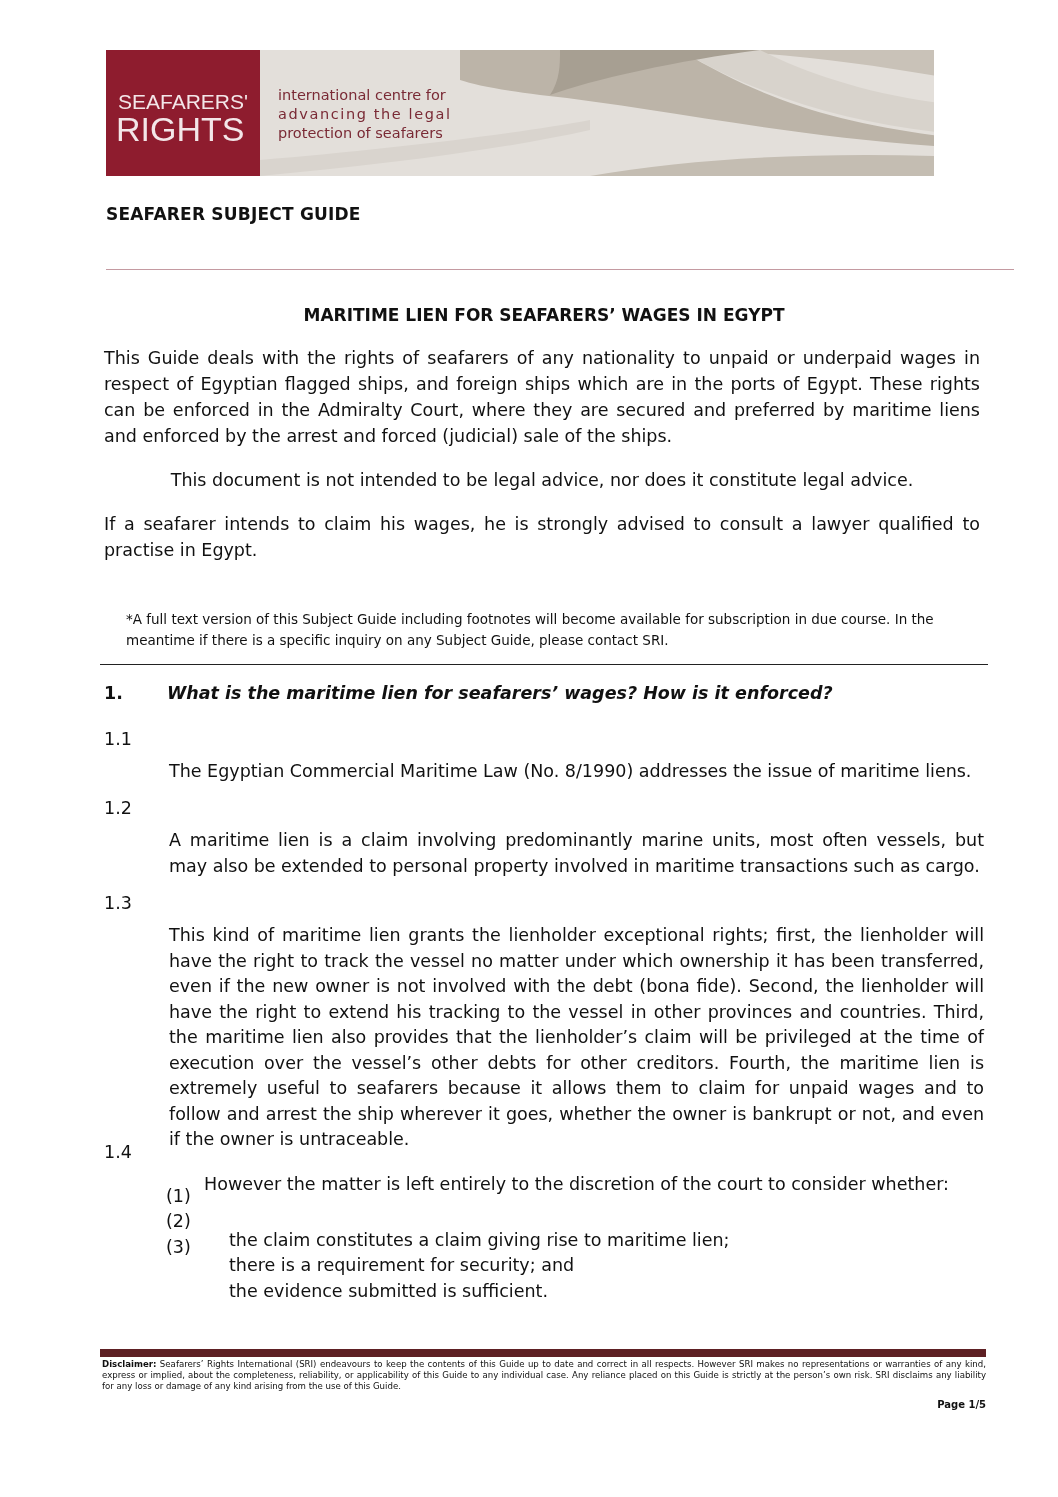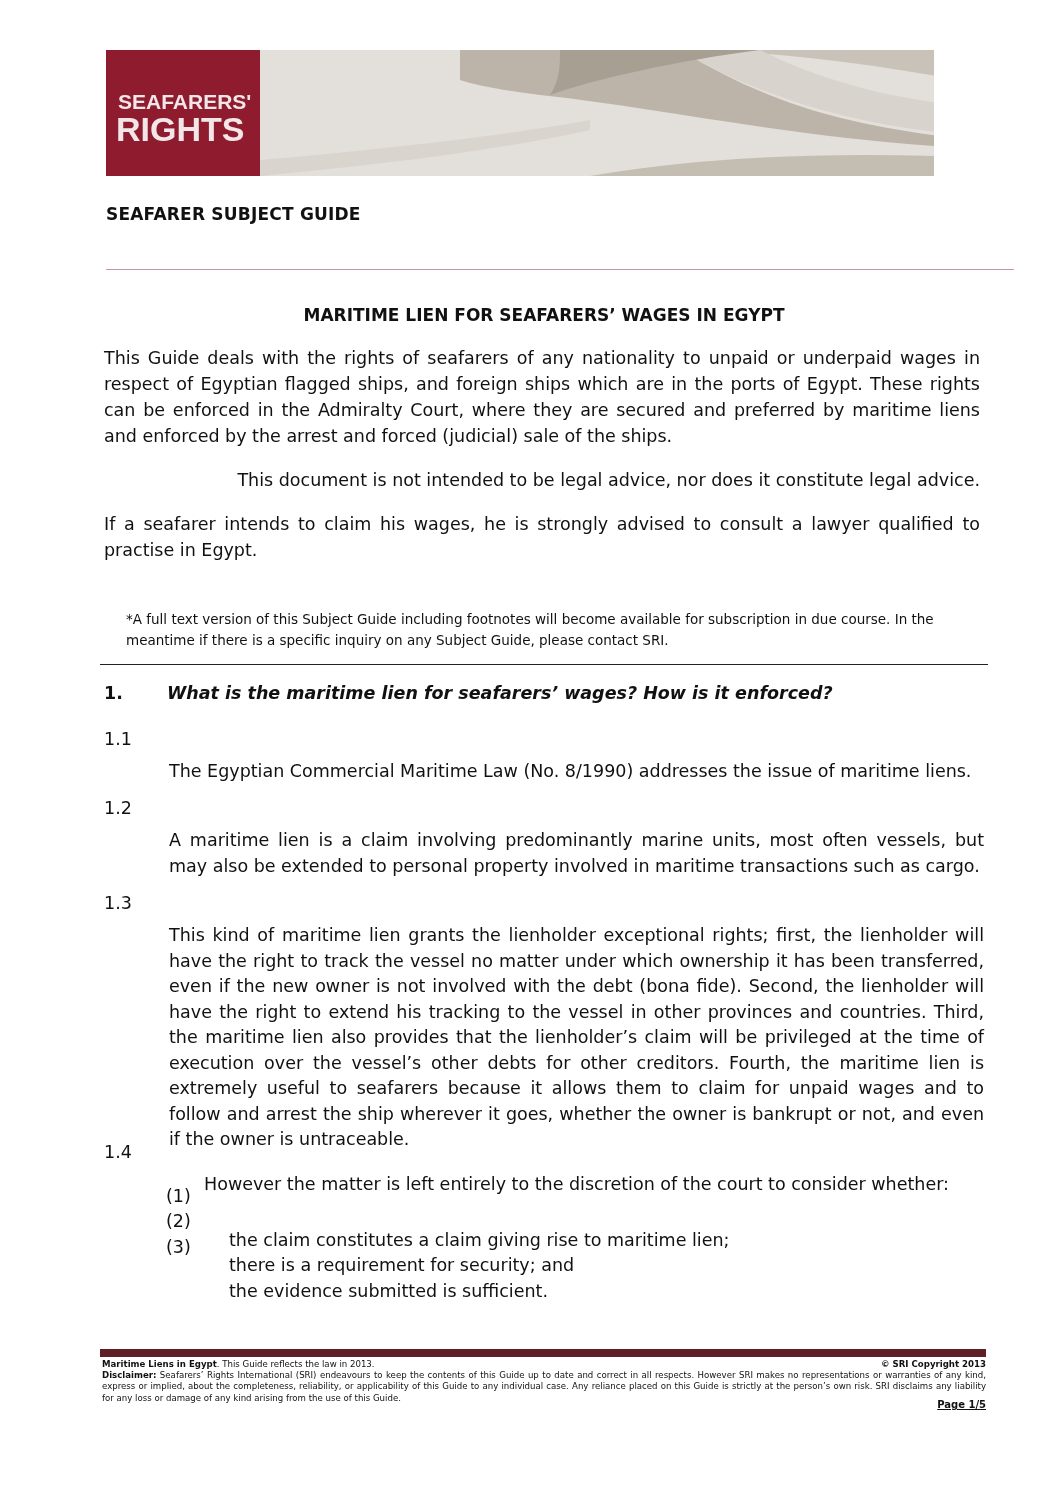--- a/index.html
+++ b/index.html
@@ -1,33 +1,33 @@
 <!DOCTYPE html>
 <html><head>
 <meta charset="utf-8">
 <style>
   html, body { margin: 0; padding: 0; background: #ffffff; }
   body { width: 1058px; height: 1497px; position: relative; overflow: hidden; font-family: "DejaVu Sans", sans-serif; color: #111; }
 
-  .banner { position: absolute; left: 106px; top: 50px; width: 828px; height: 126px; overflow: hidden; font-weight: bold; }
+  .banner { position: absolute; left: 106px; top: 50px; width: 828px; height: 126px; overflow: hidden; }
   .logo-block { position: absolute; left: 0; top: 0; width: 154px; height: 126px; background: #8e1c2e; }
   .logo-line1 { position: absolute; left: 12px; top: 40px; color: #f3e6e8; font-family: "Liberation Sans", sans-serif; font-size: 21px; letter-spacing: 0px; }
   .logo-line2 { position: absolute; left: 10px; top: 60px; color: #f3e6e8; font-family: "Liberation Sans", sans-serif; font-size: 34px; letter-spacing: 0px; }
   .banner-bg { position: absolute; left: 154px; top: 0; right: 0; bottom: 0; background: linear-gradient(90deg, #e4e0db 0%, #ddd8d2 40%, #d2ccc4 70%, #cfc8bf 100%); }
   .banner-bg svg { position: absolute; left: 0; top: 0; }
   .tagline { position: absolute; left: 172px; top: 36px; color: #7a2a35; font-family: "DejaVu Sans", sans-serif; font-size: 14.5px; line-height: 19px; }
   .tagline .t2 { letter-spacing: 1.6px; }
 
   .subject-guide { position: absolute; left: 106px; top: 204px; font-size: 17px; font-weight: bold; letter-spacing: 0.2px; }
   .rule-pink { position: absolute; left: 106px; top: 269px; width: 908px; height: 1px; background: #c49aa1; }
 
   .title { position: absolute; left: 0; width: 1058px; top: 305px; text-align: center; font-size: 17px; font-weight: bold; padding-left: 30px; box-sizing: border-box; }
 
   .para { position: absolute; left: 104px; width: 876px; font-size: 17.5px; line-height: 26px; text-align: justify; }
-  .para.last-left { text-align: right; }
+  .para.last-left { text-align: center; }
 
   .note { position: absolute; left: 126px; width: 860px; font-size: 13.5px; line-height: 21px; }
 
   .rule-black { position: absolute; left: 100px; top: 664px; width: 888px; height: 1px; background: #222; }
 
   .sec-head { position: absolute; left: 104px; top: 683px; font-size: 17.5px; font-weight: bold; }
   .sec-head .num { position: absolute; left: 0; top: 0; }
   .sec-head .txt { position: absolute; left: 63px; top: 0; white-space: nowrap; font-style: italic; }
 
   .item { position: absolute; left: 104px; width: 880px; font-size: 17.5px; line-height: 25.5px; }
@@ -39,40 +39,45 @@
   .sub .num { position: absolute; left: 0; top: 0; }
   .sub .txt { position: absolute; left: 63px; top: 16px; white-space: nowrap; margin-top: 28px; }
 
   .footer-bar { position: absolute; left: 100px; top: 1349px; width: 886px; height: 8px; background: #5e2024; }
   .footer { position: absolute; left: 102px; top: 1359px; width: 884px; font-family: "DejaVu Sans", sans-serif; font-size: 8.6px; line-height: 11.2px; }
   .footer .row1 { position: relative; height: 11.2px; }
   .footer .row1 .left { position: absolute; left: 0; }
   .footer .row1 .right { position: absolute; right: 0; font-weight: bold; }
   .footer .disc { text-align: justify; }
   .footer b { font-weight: bold; }
-  .page-num { position: absolute; right: 72px; top: 1399px; font-size: 10px; font-weight: bold; text-decoration: underline; }
+  .page-num { position: absolute; right: 72px; top: 1399px; font-size: 10px; font-weight: bold; }
 </style>
 </head>
 <body>
 
 <div class="banner">
   <div class="banner-bg">
     <svg width="760" height="126" viewBox="0 0 760 126">
       <path d="M0,0 L760,0 L760,126 L0,126 Z" fill="#e3dfda"></path>
       <path d="M350,0 L760,0 L760,40 C640,20 520,-5 350,0 Z" fill="#c9c2b8"></path>
       <path d="M420,0 C520,60 640,85 760,88 L760,60 C640,55 560,30 500,0 Z" fill="#d8d3cc"></path>
       <path d="M200,0 L420,0 C520,60 600,80 760,95 L760,100 C560,95 420,60 280,45 C240,40 215,35 200,30 Z" fill="#bcb4a8"></path>
       <path d="M300,0 L500,0 C420,10 330,30 290,45 C300,30 300,15 300,0 Z" fill="#a79f92"></path>
       <path d="M330,126 C450,105 600,100 760,110 L760,126 Z" fill="#c4bdb2"></path>
       <path d="M0,110 C120,100 250,85 330,70 L330,80 C240,100 120,115 0,126 Z" fill="#d9d4ce"></path>
     </svg>
   </div>
   <div class="logo-block">
     <span class="logo-line1">SEAFARERS'</span>
     <span class="logo-line2">RIGHTS</span>
+  </div>
+  <div class="tagline">
+    <div>international centre for</div>
+    <div class="t2">advancing the legal</div>
+    <div>protection of seafarers</div>
   </div>
 </div>
 
 <div class="subject-guide">SEAFARER SUBJECT GUIDE</div>
 <div class="rule-pink"></div>
 
 <div class="title">MARITIME LIEN FOR SEAFARERS’ WAGES IN EGYPT</div>
 
 <div class="para" style="top:345px;">This Guide deals with the rights of seafarers of any nationality to unpaid or underpaid wages in respect of Egyptian flagged ships, and foreign ships which are in the ports of Egypt. These rights can be enforced in the Admiralty Court, where they are secured and preferred by maritime liens and enforced by the arrest and forced (judicial) sale of the ships.</div>
 <div class="para last-left" style="top:467px;">This document is not intended to be legal advice, nor does it constitute legal advice.</div>
@@ -115,19 +120,15 @@
   <span class="num">(2)</span>
   <span class="txt">there is a requirement for security; and</span>
 </div>
 <div class="sub" style="top:1235px;">
   <span class="num">(3)</span>
   <span class="txt">the evidence submitted is sufficient.</span>
 </div>
 
 <div class="footer-bar"></div>
 <div class="footer">
-  <div class="row1">
-    <span class="left"><b>Maritime Liens in Egypt</b><span>. This Guide reflects the law in 2013.</span></span>
-    <span class="right">© SRI Copyright 2013</span>
-  </div>
   <div class="disc"><b>Disclaimer:</b><span> Seafarers’ Rights International (SRI) endeavours to keep the contents of this Guide up to date and correct in all respects.  However SRI makes no representations or warranties of any kind, express or implied, about the completeness, reliability, or applicability of this Guide to any individual case.  Any reliance placed on this Guide is strictly at the person’s own risk.  SRI disclaims any liability for any loss or damage of any kind arising from the use of this Guide.</span></div>
 </div>
 <div class="page-num">Page 1/5</div>
 
 </body></html>

